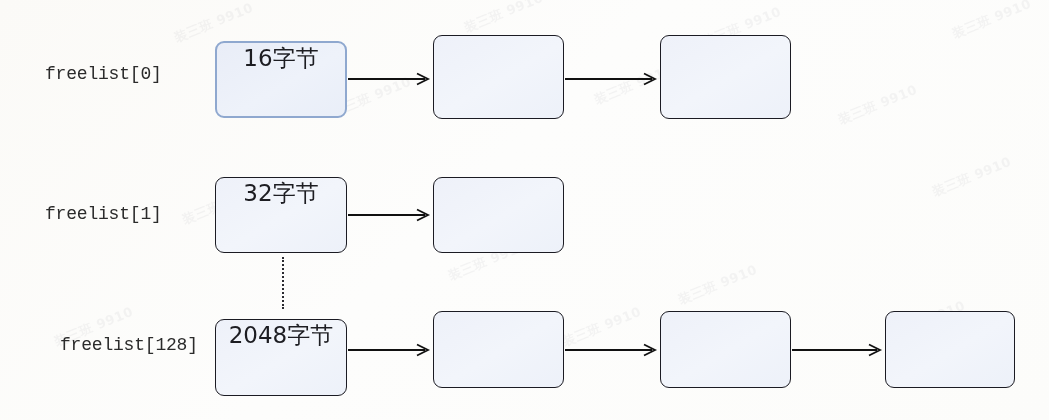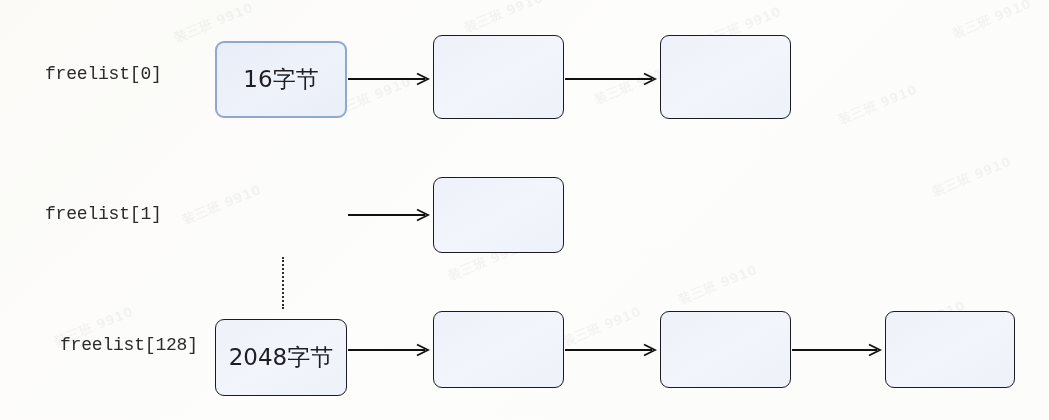--- a/index.html
+++ b/index.html
@@ -43,21 +43,20 @@
     letter-spacing: -0.2px;
   }
   
   .node {
     position: absolute;
     box-sizing: border-box;
     border: 1.6px solid #1b1b23;
     border-radius: 9px;
     background: linear-gradient(150deg, #eef1f9 0%, #f2f5fb 52%, #edf1f9 100%);
     display: flex;
-    align-items: center;
     justify-content: center;
   }
   .node.head {
     border-color: #8fa8cf;
     border-width: 2px;
     background: linear-gradient(150deg, #e9edf7 0%, #eef2fa 55%, #e9eef8 100%);
   }
   .node .node-text {
     font-family: "DejaVu Sans", "Liberation Sans", sans-serif;
     font-size: 23px;
@@ -124,20 +123,23 @@
       <polyline points="79,1.5 90,7 79,12.5" fill="none" stroke="#111111" stroke-width="1.8"></polyline>
     </svg>
   </div>
 
   <div class="node" style="left:660px; top:35px; width:131px; height:84px;">
     <span class="node-text"></span>
   </div>
 
   <div class="row-label" style="left:45px; top:204px;">freelist[1]</div>
 
+  <div class="node" style="left:215px; top:177px; width:132px; height:76px;">
+    <span class="node-text">32字节</span>
+  </div>
 
   <div class="arrow" style="left:348px; top:208px; width:85px;">
     <svg width="85" height="14" viewBox="0 0 85 14">
       <line x1="0" y1="7" x2="77" y2="7" stroke="#111111" stroke-width="1.8"></line>
       <polyline points="69,1.5 80,7 69,12.5" fill="none" stroke="#111111" stroke-width="1.8"></polyline>
     </svg>
   </div>
 
   <div class="node" style="left:433px; top:177px; width:131px; height:76px;">
     <span class="node-text"></span>

